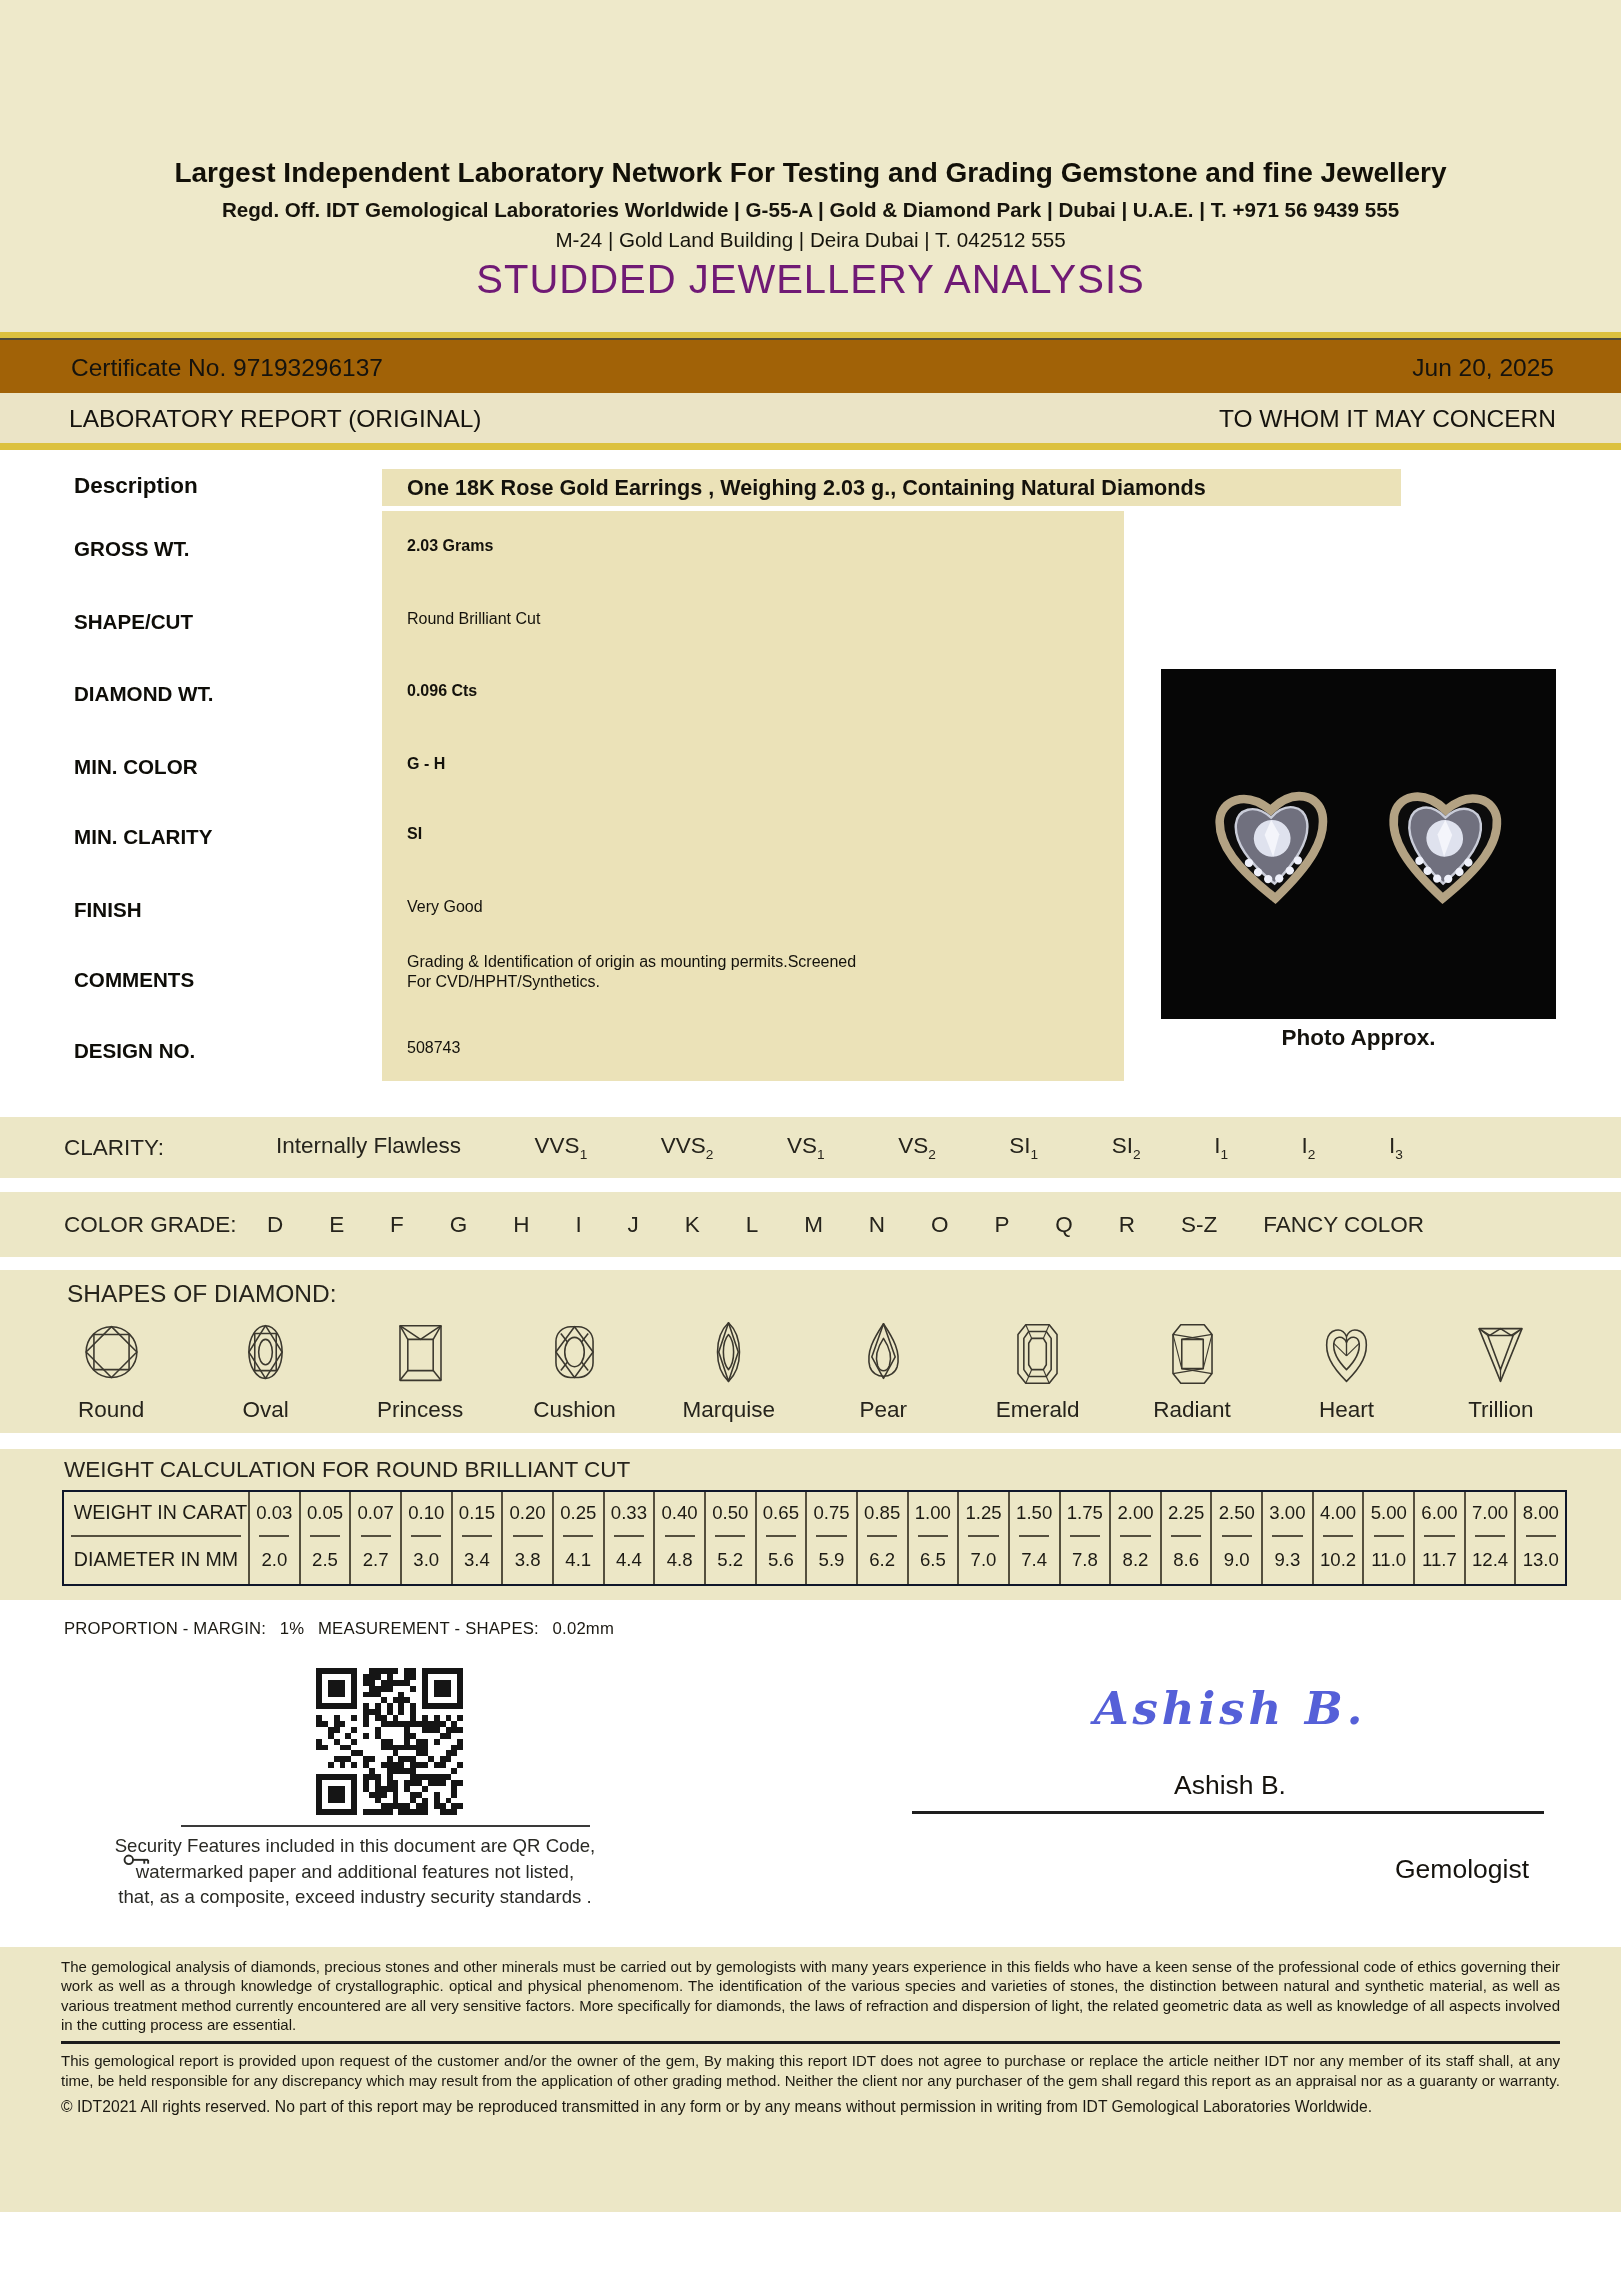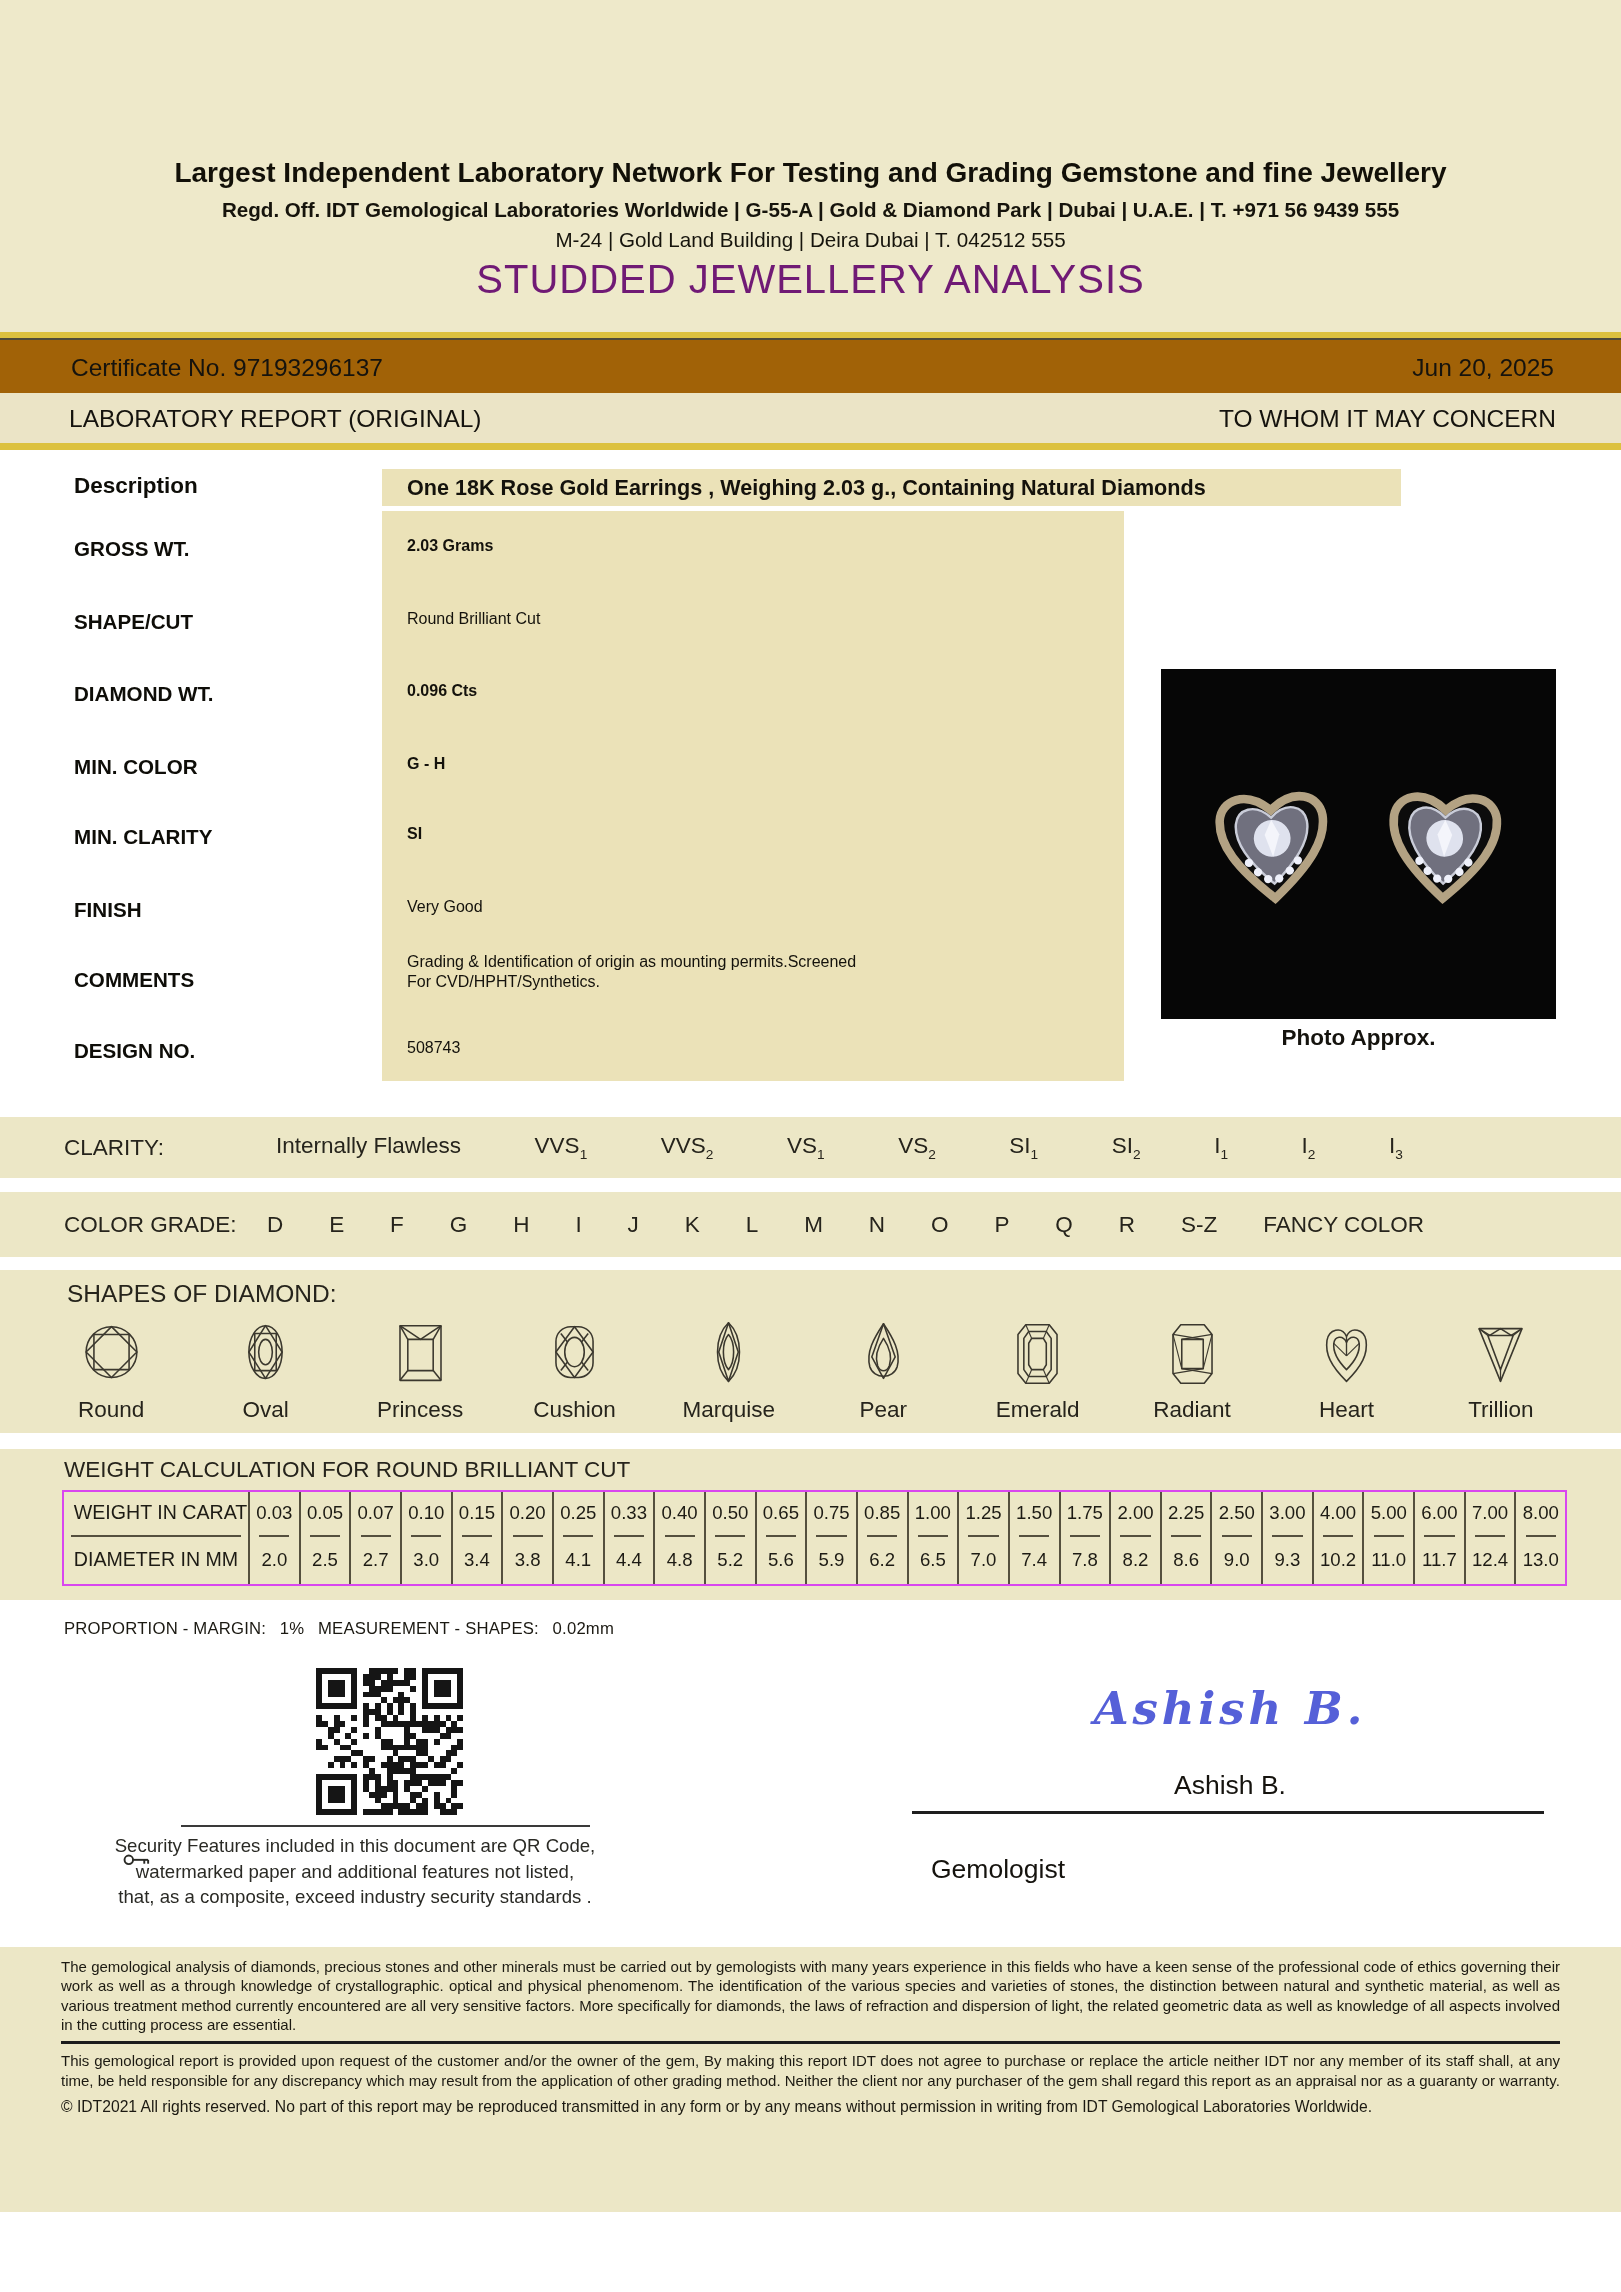--- a/index.html
+++ b/index.html
@@ -74,21 +74,21 @@
   .shapes-block{position:absolute;left:0;top:1270px;width:1621px;height:163px;background:#ece7c6;}
   .shapes-title{position:absolute;left:67px;top:9.8px;font-size:24.5px;color:#26241c;}
   .shapes-row{position:absolute;left:34px;top:43px;width:1544px;display:flex;}
   .shape{flex:1 1 0;text-align:center;}
   .shape-icon svg{display:block;margin:0 auto;}
   .shape-label{font-size:22.5px;color:#26241c;margin-top:2px;}
 
   
   .weight-block{position:absolute;left:0;top:1449px;width:1621px;height:151px;background:#ece7c6;}
   .weight-title{position:absolute;left:64px;top:7.8px;font-size:22.5px;color:#26241c;}
-  .wtable{position:absolute;left:62px;top:41px;width:1501px;height:92px;border:2px solid #d946ef;display:flex;background:#ece7c6;}
+  .wtable{position:absolute;left:62px;top:41px;width:1501px;height:92px;border:2px solid #0f172a;display:flex;background:#ece7c6;}
   .wlabelcol{width:184px;flex:0 0 auto;display:flex;flex-direction:column;}
   .wt-col{flex:1 1 0;border-left:2px solid #55503e;display:flex;flex-direction:column;}
   .wcell{height:41px;display:flex;align-items:center;justify-content:center;font-size:18.6px;color:#1d1b14;}
   .wlabelcol .wcell{justify-content:flex-start;padding-left:9.8px;font-size:19.6px;}
   .wdiv{height:2px;margin:2px auto;width:62%;background:#55503e;}
   .wlabelcol .wdiv{width:92%;}
 
   
   .margins-line{position:absolute;left:64px;top:1619px;font-size:16.7px;letter-spacing:0.2px;color:#1b1912;}
   .margins-line span{margin-right:13.7px;}
@@ -100,21 +100,21 @@
   .qr-rule{position:absolute;left:181px;top:1825px;width:409px;height:2px;background:#3a3a3a;}
   .sec-text{position:absolute;left:96px;top:1833px;width:518px;text-align:center;font-size:18.6px;line-height:1.38;color:#2a2a25;}
   .key-icon{position:absolute;left:123px;top:1852px;}
 
   
   .sig-script{position:absolute;left:931px;top:1682px;width:598px;text-align:center;
               font-family:"DejaVu Serif","Liberation Serif",serif;font-style:italic;font-weight:bold;
               font-size:45px;letter-spacing:3.9px;color:#5560d8;}
   .sig-name{position:absolute;left:931px;top:1770px;width:598px;text-align:center;font-size:26.5px;}
   .sig-rule{position:absolute;left:912px;top:1811px;width:632px;height:2.9px;background:#1e1e1e;}
-  .sig-title{position:absolute;left:931px;top:1854px;width:598px;text-align:left;font-size:26.5px;}
+  .sig-title{position:absolute;left:931px;top:1854px;width:598px;text-align:right;font-size:26.5px;}
 
   
   .footer{position:absolute;left:0;top:1947px;width:1621px;height:265px;background:#ece7c6;}
   .footer .inner{padding:9.8px 61px 0 61px;}
   .fpara{font-size:15px;line-height:1.3;text-align:justify;color:#1c1a12;}
   .fsep{height:2.9px;background:#1c1c1c;margin:5.9px 0 7.8px 0;}
   .fcopy{font-size:15.7px;margin-top:7.8px;color:#1c1a12;}
 
   
   .earring{transform:rotate(-3deg);}

